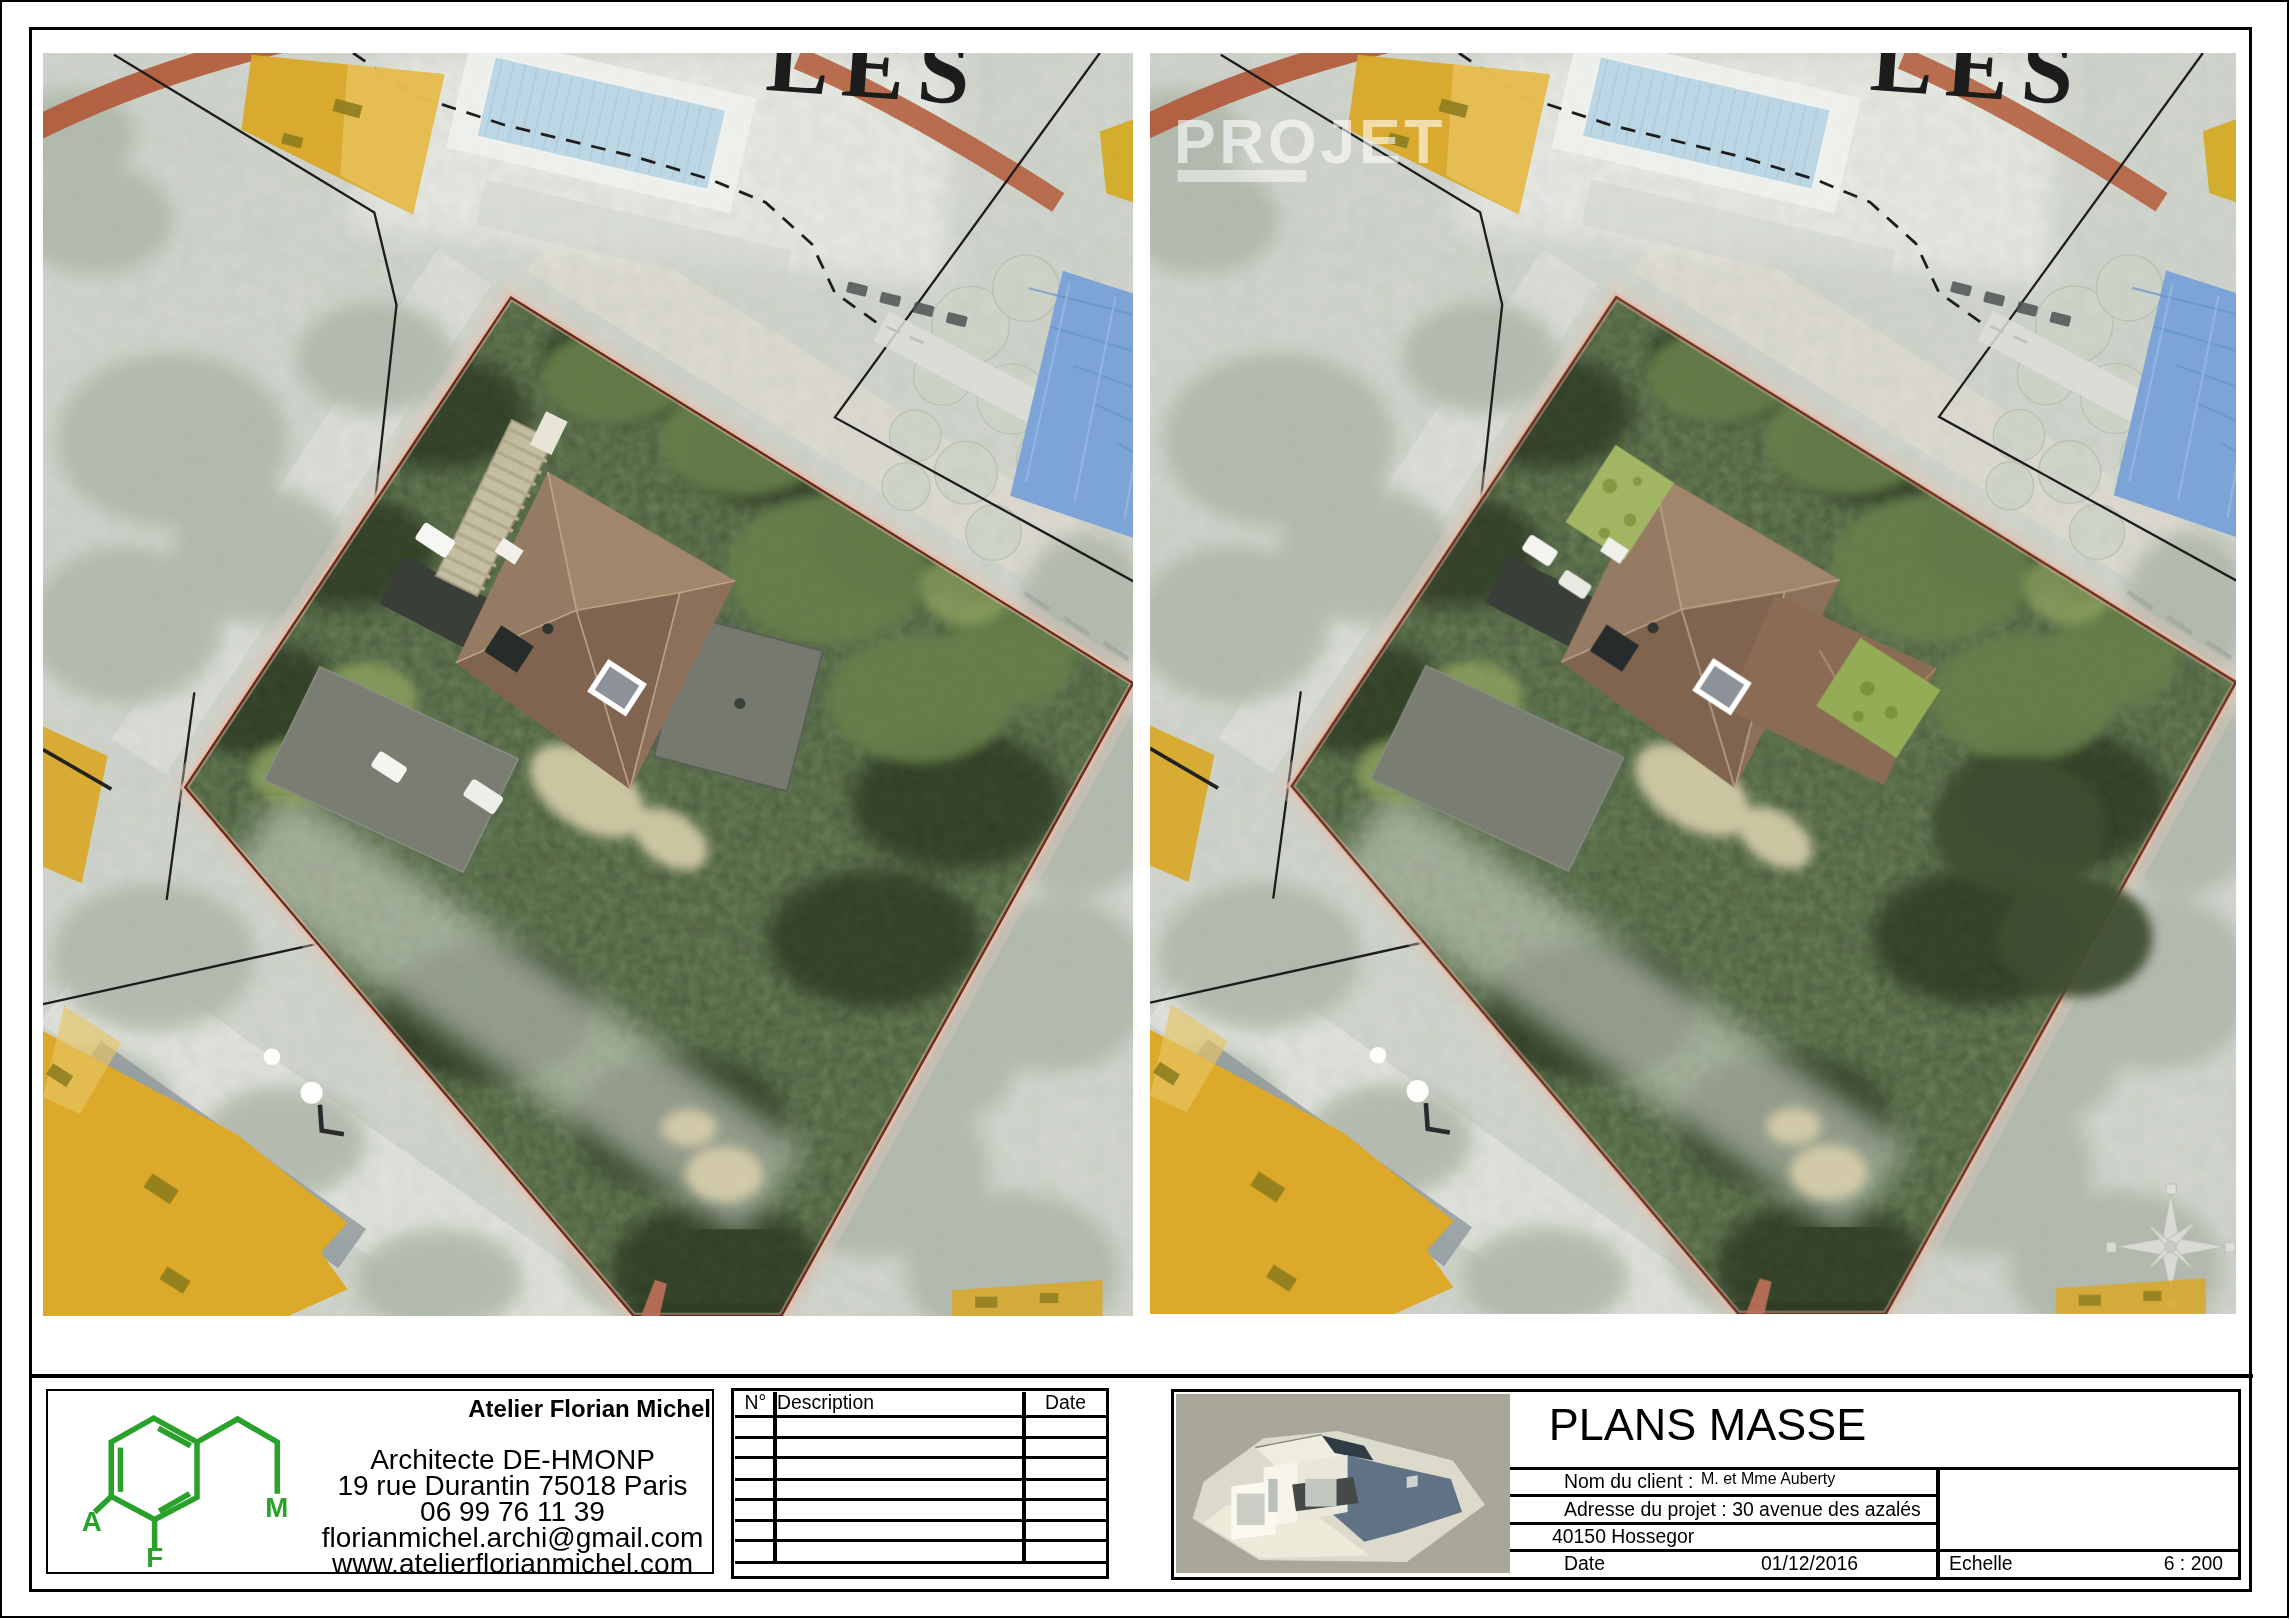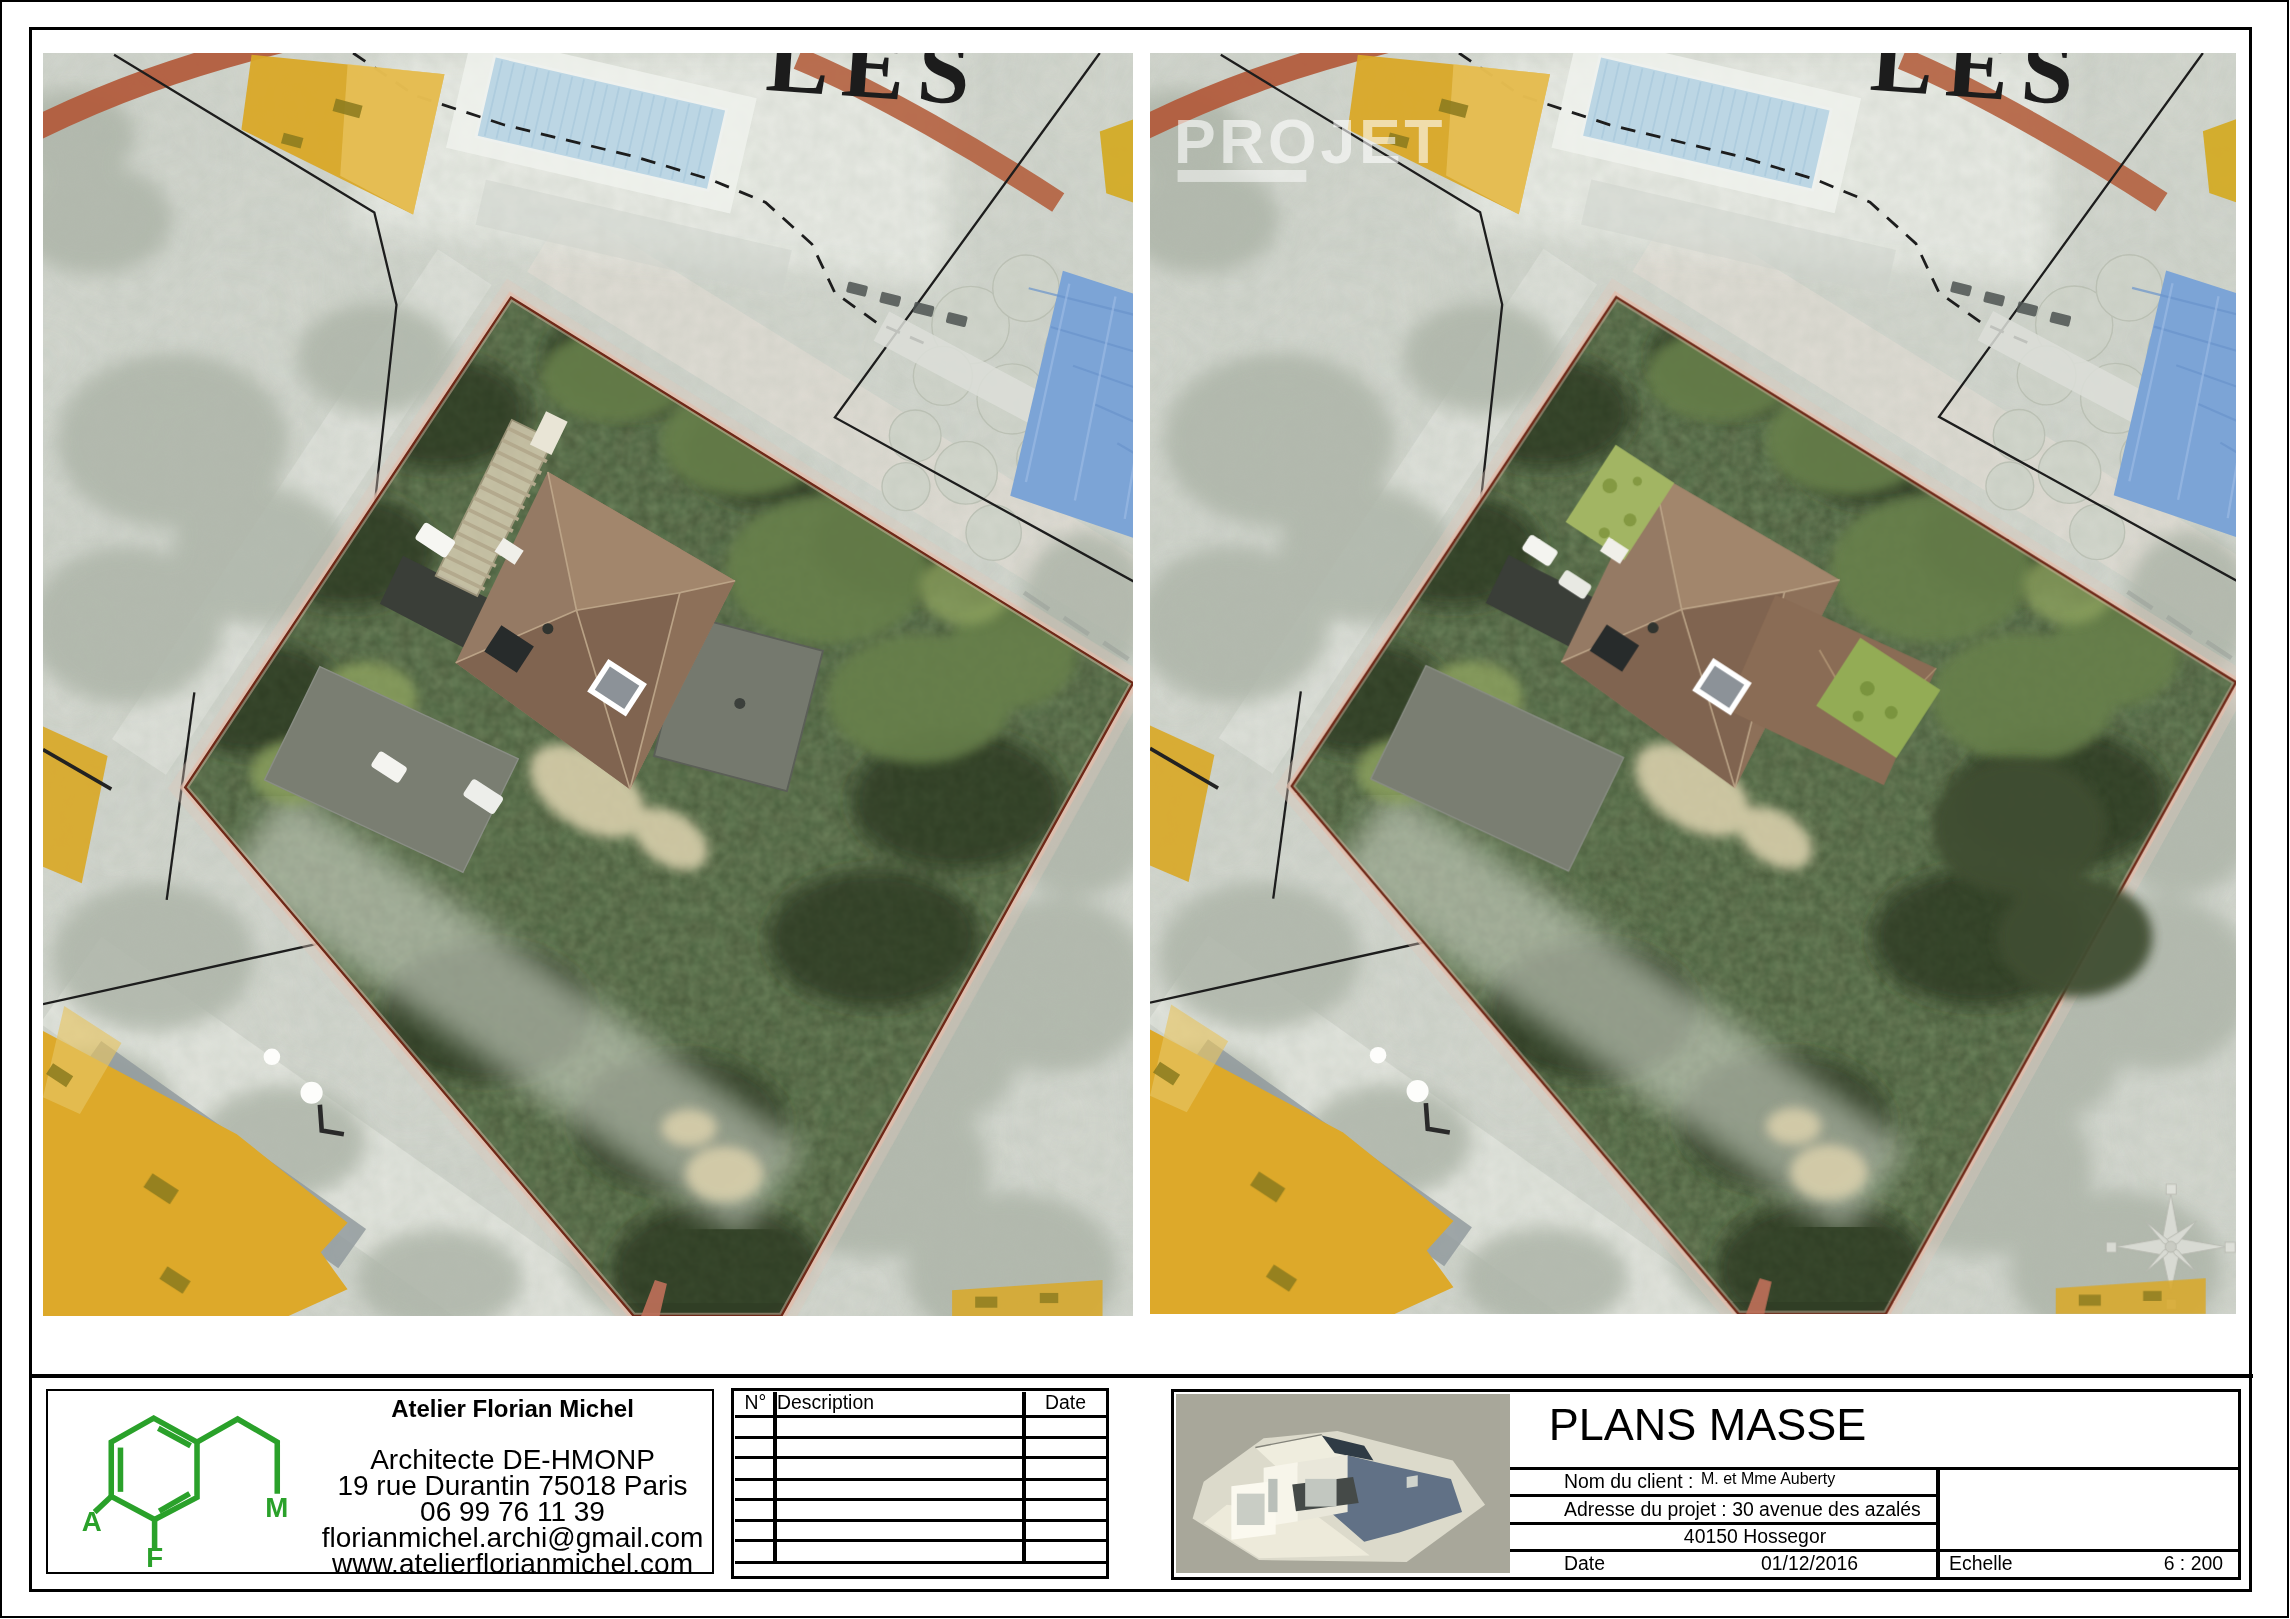--- a/index.html
+++ b/index.html
@@ -720,21 +720,21 @@
 <line x1="61" y1="111" x2="43" y2="128"></line>
 <line x1="108" y1="136" x2="108" y2="168"></line>
 </g>
 <g font-family="Liberation Sans,sans-serif" font-weight="bold" font-size="30" fill="#2aa12a">
 <text x="29" y="148">A</text>
         <text x="99" y="188">F</text>
         <text x="228" y="133">M</text>
 </g>
     </svg>
 
-<div class="abs" style="left:314px;top:1395px;width:397px;text-align:center;font-weight:bold;font-size:24px">Atelier Florian Michel</div>
+<div class="abs" style="left:314px;top:1395px;width:397px;text-align:right;font-weight:bold;font-size:24px">Atelier Florian Michel</div>
 
 <div class="abs" style="left:314px;top:1447px;width:397px;text-align:center;font-size:28px;line-height:26px">Architecte DE-HMONP<br>19 rue Durantin 75018 Paris<br>06 99 76 11 39<br>florianmichel.archi@gmail.com<br>www.atelierflorianmichel.com</div>
 
 <div class="abs" style="left:731px;top:1388px;width:372px;height:185px;border:3.7px solid #000"></div>
 
 <div class="ln" style="left:735px;top:1415px;width:372px;height:2.8px"></div>
 <div class="ln" style="left:735px;top:1436px;width:372px;height:2.8px"></div>
 <div class="ln" style="left:735px;top:1456px;width:372px;height:2.8px"></div>
 <div class="ln" style="left:735px;top:1478px;width:372px;height:2.8px"></div>
 <div class="ln" style="left:735px;top:1498px;width:372px;height:2.8px"></div>
@@ -783,21 +783,21 @@
 <div class="ln" style="left:1510px;top:1494px;width:426px;height:2.8px"></div>
 <div class="ln" style="left:1510px;top:1522px;width:426px;height:2.8px"></div>
 <div class="ln" style="left:1510px;top:1549px;width:729px;height:2.8px"></div>
 <div class="ln" style="left:1936px;top:1467px;width:3.7px;height:111px"></div>
 
 <div class="abs" style="left:1564px;top:1470px;font-size:19.4px">Nom du client :</div>
 <div class="abs" style="left:1701px;top:1470px;font-size:16px">M. et Mme Auberty</div>
 
 <div class="abs" style="left:1564px;top:1498px;font-size:19.4px">Adresse du projet : 30 avenue des azalés</div>
 
-<div class="abs" style="left:1552px;top:1525px;width:406px;text-align:center;font-size:19.4px">40150 Hossegor</div>
+<div class="abs" style="left:1552px;top:1525px;width:406px;font-size:19.4px">40150 Hossegor</div>
 
 <div class="abs" style="left:1564px;top:1552px;font-size:19.4px">Date</div>
 <div class="abs" style="left:1761px;top:1552px;font-size:19.4px">01/12/2016</div>
 
 
 <div class="abs" style="left:1949px;top:1552px;font-size:19.4px">Echelle</div>
 <div class="abs" style="left:2114px;top:1552px;width:109px;text-align:right;font-size:19.4px">6 : 200</div>
 </div>
 
 </body></html>

